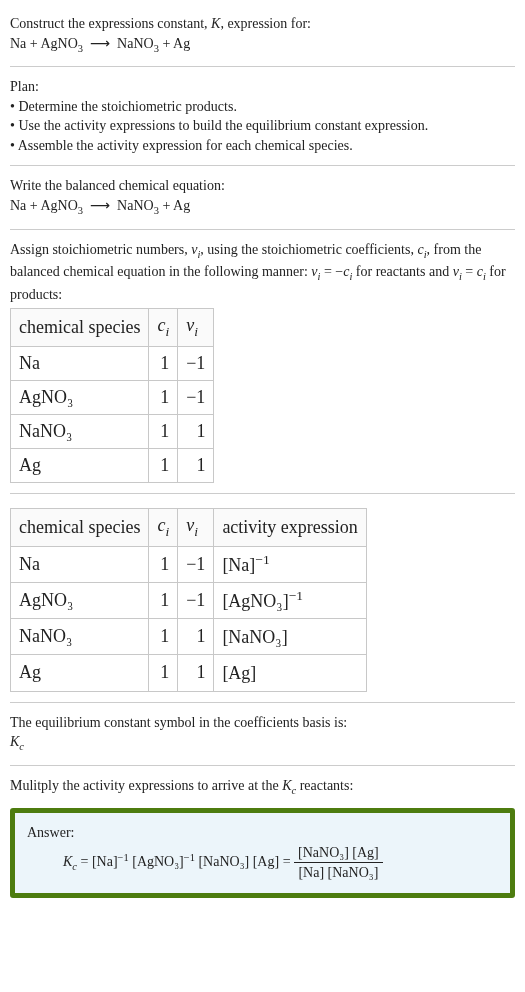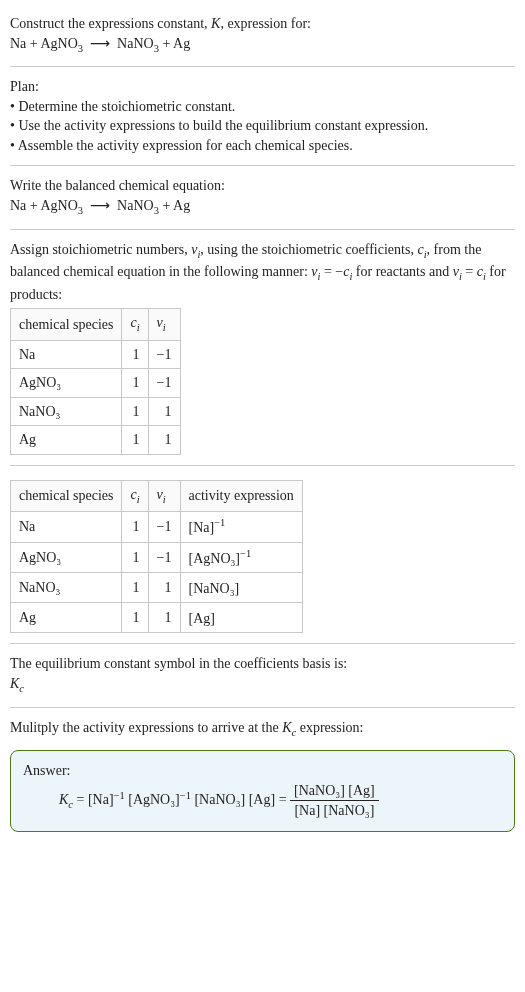--- a/index.html
+++ b/index.html
@@ -21,34 +21,34 @@
     margin: 4px 0;
   }
   table.data {
     border-collapse: collapse;
     margin-top: 4px;
   }
   table.data th, table.data td {
     border: 1px solid #c8c8c8;
     padding: 4px 8px;
     font-weight: normal;
-    font-size: 14px;
+    font-size: 18px;
     text-align: left;
     background: #fff;
   }
   table.data td.num {
     text-align: right;
   }
   table.data th {
     background: #fafafa;
   }
   .answer-box {
     background: #ecf5fa;
-    border: 1px solid #4d7c0f;
-    border-radius: 8px;
+    border: 5px solid #4d7c0f;
+    border-radius: 3px;
     padding: 10px 12px;
     margin-top: 4px;
     overflow-x: auto;
   }
   .math {
     font-family: Georgia, 'Times New Roman', serif;
   }
   sub { font-size: 0.75em; }
   sup { font-size: 0.75em; }
   .frac {
@@ -80,21 +80,21 @@
     <span>Na + AgNO</span><sub>3</sub>
     &nbsp;<span class="arrow">⟶</span>&nbsp;
     <span>NaNO</span><sub>3</sub><span> + Ag</span>
   </span>
 </div>
 
 <hr class="rule">
 
 <div class="section">
   <div>Plan:</div>
-  <div>• Determine the stoichiometric constant.</div>
+  <div>• Determine the stoichiometric products.</div>
   <div>• Use the activity expressions to build the equilibrium constant expression.</div>
   <div>• Assemble the activity expression for each chemical species.</div>
 </div>
 
 <hr class="rule">
 
 <div class="section">
   <div>Write the balanced chemical equation:</div>
   <span class="math">
     <span>Na + AgNO</span><sub>3</sub>
@@ -182,21 +182,21 @@
 <hr class="rule">
 
 <div class="section">
   <div>The equilibrium constant symbol in the coefficients basis is:</div>
   <div class="math"><span class="ital">K</span><sub class="ital">c</sub></div>
 </div>
 
 <hr class="rule">
 
 <div class="section">
-  <span>Mulitply the activity expressions to arrive at the </span><span class="ital">K</span><sub class="ital">c</sub><span> expression:</span>
+  <span>Mulitply the activity expressions to arrive at the </span><span class="ital">K</span><sub class="ital">c</sub><span> reactants:</span>
 </div>
 
 <div class="answer-box">
   <div>Answer:</div>
   <div class="math indent" style="white-space:nowrap;">
     <span class="ital">K</span><sub class="ital">c</sub><span> = [Na]</span><sup>−1</sup><span> [AgNO₃]</span><sup>−1</sup><span> [NaNO₃] [Ag] = </span><span class="frac"><span class="num">[NaNO₃] [Ag]</span><span class="den">[Na] [NaNO₃]</span></span>
   </div>
 </div>
 
 </body></html>

